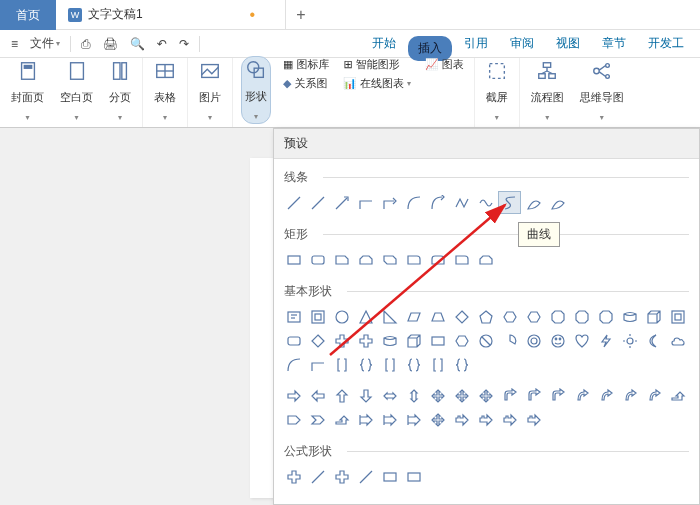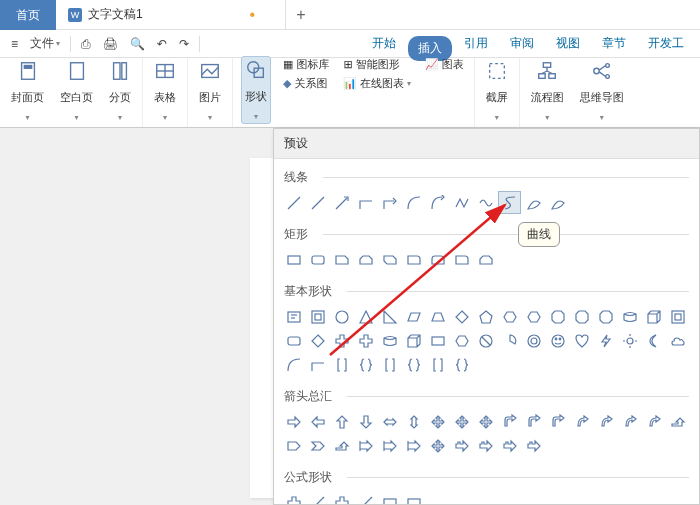--- a/index.html
+++ b/index.html
@@ -11,30 +11,30 @@
 .tab-doc { display: flex; align-items: center; padding: 0 12px; height: 30px; border-right: 1px solid #e0e0e0; position: relative; width: 230px; }
 .doc-icon { width: 14px; height: 14px; background: #4a7ebb; color: #fff; font-size: 9px; line-height: 14px; text-align: center; margin-right: 6px; border-radius: 2px; }
 .doc-dirty { position: absolute; right: 30px; color: #f0a030; font-size: 16px; }
 .tab-plus { width: 30px; text-align: center; color: #666; font-size: 16px; }
 
 
 .menubar { height: 28px; display: flex; align-items: center; padding: 0 6px; border-bottom: 1px solid #e0e0e0; gap: 2px; }
 .menu-btn { padding: 2px 5px; color: #444; display: flex; align-items: center; gap: 2px; }
 .menu-sep { width: 1px; height: 16px; background: #ddd; margin: 0 3px; }
 .menu-tab { padding: 4px 10px; color: #0369a1; }
-.menu-tab.active { background: #4a7ebb; color: #ffffff; border-radius: 10px; margin-top: 10px; }
+.menu-tab.active { background: #4a7ebb; color: #0f172a; border-radius: 10px; margin-top: 10px; }
 .caret { font-size: 8px; color: #888; }
 
 
 .ribbon { height: 70px; display: flex; border-bottom: 1px solid #ccc; background: #fff; }
 .rgroup { display: flex; flex-direction: column; align-items: center; justify-content: flex-end; padding: 4px 8px 3px; border-right: 1px solid #eee; }
 .rgroup:last-child { border-right: none; }
 .rstack { display: flex; gap: 10px; align-items: flex-start; }
 .ritem { display: flex; flex-direction: column; align-items: center; gap: 8px; padding: 2px 3px; }
-.ritem.sel { background: #d8e6f2; border: 1px solid #b0c8e0; border-radius: 3px; }
+.ritem.sel { background: #d8e6f2; border: 1px solid #b0c8e0; border-radius: 12px; }
 .ricon { width: 22px; height: 22px; display: flex; align-items: center; justify-content: center; }
 .rlabel { font-size: 11px; color: #333; white-space: nowrap; }
 .rsmall { display: flex; flex-direction: column; gap: 2px; }
 .rsmall-row { display: flex; align-items: center; gap: 3px; font-size: 11px; padding: 1px 2px; }
 
 
 .shape-panel { position: absolute; left: 273px; top: 128px; width: 427px; height: 377px; background: #fff; border: 1px solid #ccc; box-shadow: 2px 2px 6px rgba(0,0,0,0.15); overflow: hidden; }
 .panel-head { background: #f0f0f0; padding: 6px 10px; font-size: 12px; color: #333; border-bottom: 1px solid #ddd; }
 .panel-body { padding: 4px 0; }
 .cat-title { padding: 6px 10px 3px; font-size: 12px; color: #555; display: flex; align-items: center; gap: 15px; }
@@ -583,24 +583,20 @@
           <svg viewBox="0 0 16 16" fill="none" stroke="#5a7aa8" stroke-width="1.2">
             <path d="M6,2 L4,2 L4,14 L6,14 M10,2 L12,2 L12,14 L10,14" fill="none"></path>
           </svg>
         </div>
         <div class="shape-cell">
           <svg viewBox="0 0 16 16" fill="none" stroke="#5a7aa8" stroke-width="1.2">
             <path d="M6,2 Q4,2 4,5 Q4,8 2,8 Q4,8 4,11 Q4,14 6,14 M10,2 Q12,2 12,5 Q12,8 14,8 Q12,8 12,11 Q12,14 10,14" fill="none"></path>
           </svg>
         </div>
       </div>
-    <div class="cat-title">
-        <span>箭头总汇</span>
-        <span class="cat-line"></span>
-      </div>
     <div class="shape-grid" id="grid-arrows">
         <div class="shape-cell">
           <svg viewBox="0 0 16 16" fill="none" stroke="#5a7aa8" stroke-width="1.2">
             <path d="M2,6 L9,6 L9,3 L14,8 L9,13 L9,10 L2,10 Z"></path>
           </svg>
         </div>
         <div class="shape-cell">
           <svg viewBox="0 0 16 16" fill="none" stroke="#5a7aa8" stroke-width="1.2">
             <path d="M14,6 L7,6 L7,3 L2,8 L7,13 L7,10 L14,10 Z"></path>
           </svg>
@@ -768,21 +764,21 @@
         </div>
         <div class="shape-cell">
           <svg viewBox="0 0 16 16" fill="none" stroke="#5a7aa8" stroke-width="1.2">
             <rect x="2" y="4" width="12" height="8"></rect>
           </svg>
         </div>
       </div>
   </div>
 </div>
 
-<div class="tooltip" style="left:518px; top:222px;border-radius:6px;">曲线</div>
+<div class="tooltip" style="left:518px; top:222px;">曲线</div>
 
 <svg class="arrow" style="left:320px; top:195px;" width="200" height="165">
   <defs>
       <marker id="ah" markerWidth="10" markerHeight="10" refX="8" refY="3" orient="auto">
         <path d="M0,0 L0,6 L9,3 z" fill="#e02020"></path>
       </marker>
     </defs>
   <line x1="10" y1="160" x2="185" y2="10" stroke="#e02020" stroke-width="2.5" marker-end="url(#ah)"></line>
 </svg>
 

